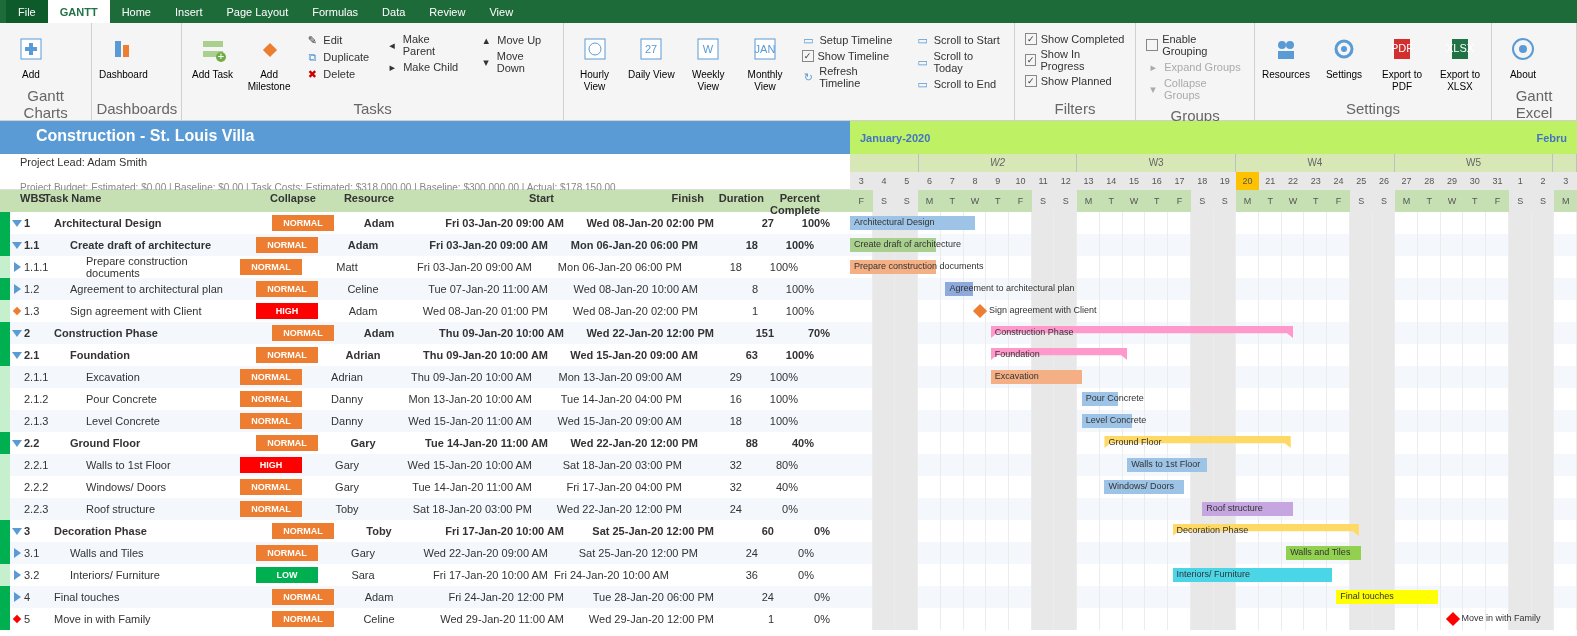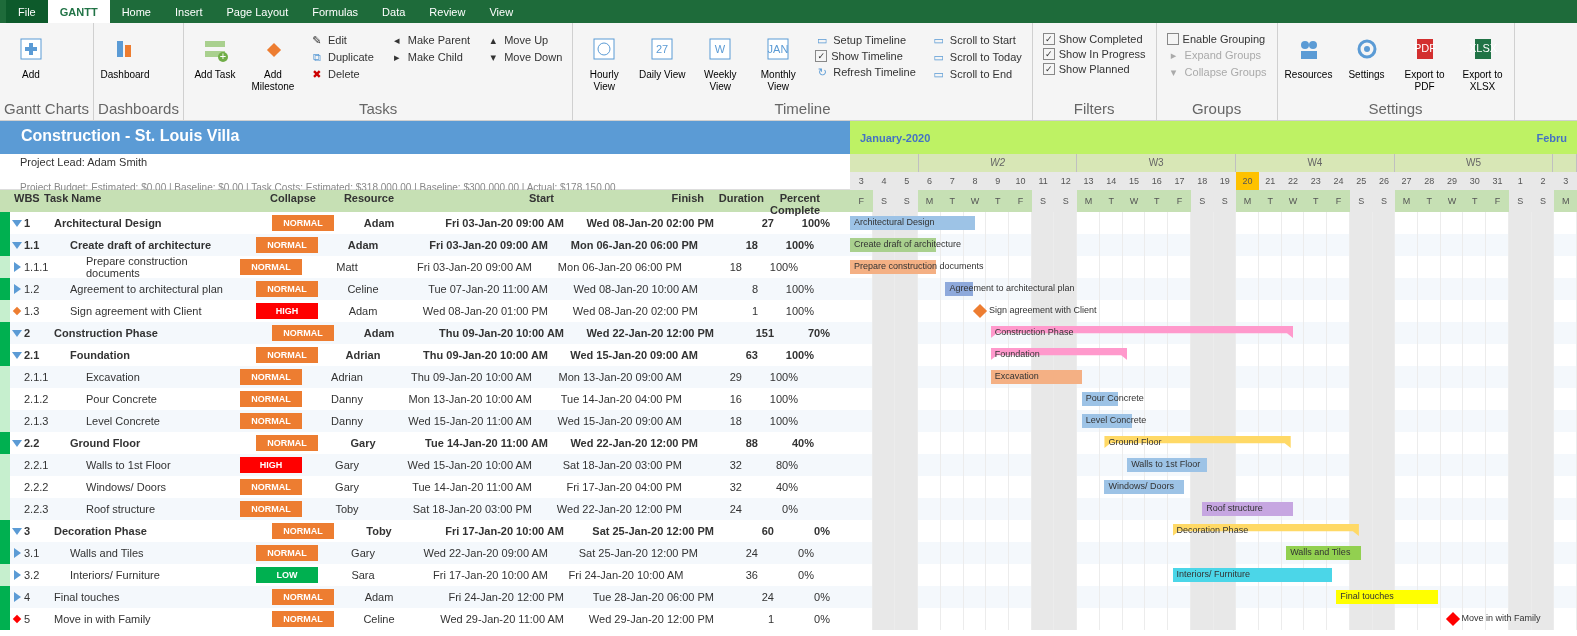--- a/index.html
+++ b/index.html
@@ -19,39 +19,39 @@
 .rbtn .ricon{width:32px;height:32px;display:flex;align-items:center;justify-content:center;margin-bottom:4px;}
 .rbtn .rtxt{text-align:center;font-size:10px;line-height:1.2;}
 .rlist{display:flex;flex-direction:column;gap:3px;padding:4px 6px;}
 .rsmall{display:flex;align-items:center;gap:4px;cursor:pointer;font-size:11px;color:#333;}
 .rsmall .si{width:14px;height:14px;display:flex;align-items:center;justify-content:center;}
 .chk{width:12px;height:12px;border:1px solid #888;display:inline-flex;align-items:center;justify-content:center;font-size:9px;color:#333;}
 .chk.on::before{content:"✓";}
 .disabled{color:#aaa;}
 
 .projbar{display:flex;height:33px;}
-.projleft{background:#5b9bd5;color:#fff;font-size:16px;font-weight:600;padding:6px 21px;width:850px;}
+.projleft{background:#5b9bd5;color:#fff;font-size:16px;font-weight:600;padding:6px 36px;width:850px;}
 .projright{flex:1;background:#bef264;color:#4472c4;font-size:16px;font-weight:600;display:flex;justify-content:space-between;align-items:center;padding:0 10px;}
 
 .info{display:flex;height:36px;}
 .infoleft{width:850px;padding:2px 20px;border-bottom:1px solid #ddd;}
 .infoleft .l1{color:#333;font-size:11px;}
 .infoleft .l2{color:#888;font-size:10px;margin-top:14px;}
 .inforight{flex:1;display:flex;flex-direction:column;}
 .weekrow{display:flex;height:18px;background:#d8e7b6;}
 .wk{flex:1;text-align:center;color:#666;font-size:10px;line-height:18px;border-right:1px solid #c0c0c0;}
 .dayrow{display:flex;height:18px;background:#e8e8e8;}
 .dy{flex:1;text-align:center;font-size:9px;color:#555;line-height:18px;}
 
 .hdr{display:flex;height:22px;background:#c6e0b4;}
 .hdrleft{width:850px;display:flex;font-weight:600;font-size:10px;color:#333;align-items:flex-start;padding-top:2px;}
 .hdrright{flex:1;display:flex;background:#c6e0b4;}
 .dl{flex:1;text-align:center;font-size:9px;color:#555;line-height:22px;}
 .dl.we{background:#e8e8e8;}
-.col-wbs{width:44px;padding-left:14px;}
+.col-wbs{width:44px;padding-left:20px;}
 .col-name{width:214px;}
 .col-pri{width:70px;text-align:center;}
 .col-res{width:82px;text-align:center;}
 .col-start{width:150px;text-align:right;padding-right:6px;}
 .col-fin{width:150px;text-align:right;padding-right:6px;}
 .col-dur{width:60px;text-align:right;padding-right:6px;}
 .col-pc{width:60px;text-align:right;padding-right:10px;}
 
 .tasks{flex:1;overflow:hidden;}
 .trow{display:flex;height:22px;align-items:center;}
@@ -238,21 +238,20 @@
      <div class="rsmall">
               <span class="si" style="color:#5b9bd5">▭</span>
               <span>Scroll to Today</span>
             </div>
      <div class="rsmall">
               <span class="si" style="color:#5b9bd5">▭</span>
               <span>Scroll to End</span>
             </div>
     </div>
   </div>
-        <div class="rlabel">Timeline</div>
       </div>
   <div class="rgroup">
         <div class="rcontent">
     <div class="rlist">
      <div class="rsmall">
               <span class="chk on"></span>
               <span>Show Completed</span>
             </div>
      <div class="rsmall">
               <span class="chk on"></span>
@@ -319,20 +318,34 @@
             <div class="ricon">
               <svg width="28" height="28">
                 <rect x="6" y="4" width="16" height="20" fill="#217346"></rect>
                 <text x="14" y="17" fill="#fff" font-size="6" text-anchor="middle">XLSX</text>
               </svg>
             </div>
             <div class="rtxt">Export to XLSX</div>
           </div>
   </div>
         <div class="rlabel">Settings</div>
+      </div>
+  <div class="rgroup">
+        <div class="rcontent">
+    <div class="rbtn">
+            <div class="ricon">
+              <svg width="28" height="28">
+                <circle cx="14" cy="14" r="10" fill="none" stroke="#5b9bd5" stroke-width="2"></circle>
+                <circle cx="14" cy="14" r="4" fill="#5b9bd5"></circle>
+              </svg>
+            </div>
+            <div class="rtxt">About</div>
+          </div>
+  </div>
+        <div class="rlabel">Gantt Excel</div>
       </div>
  </div>
 
  <div class="projbar">
    <div class="projleft">Construction - St. Louis Villa</div>
    <div class="projright">
         <span>January-2020</span>
         <span>Febru</span>
       </div>
  </div>
@@ -1316,21 +1329,21 @@
               <polygon points="2,0 9,5 2,10" fill="#5b9bd5"></polygon>
             </svg>
           </div>
           <div class="" style="width: 30px;">3.2</div>
           <div class="" style="width: 198px; padding-left: 16px;">Interiors/ Furniture</div>
           <div style="width: 70px; display: flex; justify-content: center;">
             <div class="pri l">LOW</div>
           </div>
           <div class="" style="width: 82px; text-align: center;">Sara</div>
           <div class="" style="width: 150px; text-align: right; padding-right: 6px;">Fri 17-Jan-20 10:00 AM</div>
-          <div class="" style="width: 150px; text-align: center; padding-right: 6px;">Fri 24-Jan-20 10:00 AM</div>
+          <div class="" style="width: 150px; text-align: left; padding-right: 6px;">Fri 24-Jan-20 10:00 AM</div>
           <div class="" style="width: 60px; text-align: right; padding-right: 6px;">36</div>
           <div class="" style="width: 60px; text-align: right; padding-right: 10px;">0%</div>
         </div>
         <div class="col-right">
           <div class="gcell"></div>
           <div class="gcell we"></div>
           <div class="gcell we"></div>
           <div class="gcell"></div>
           <div class="gcell"></div>
           <div class="gcell"></div>

